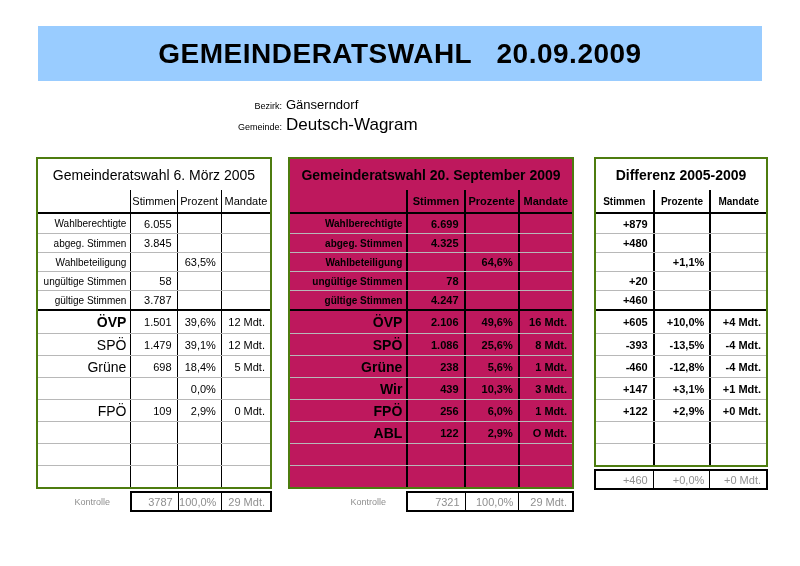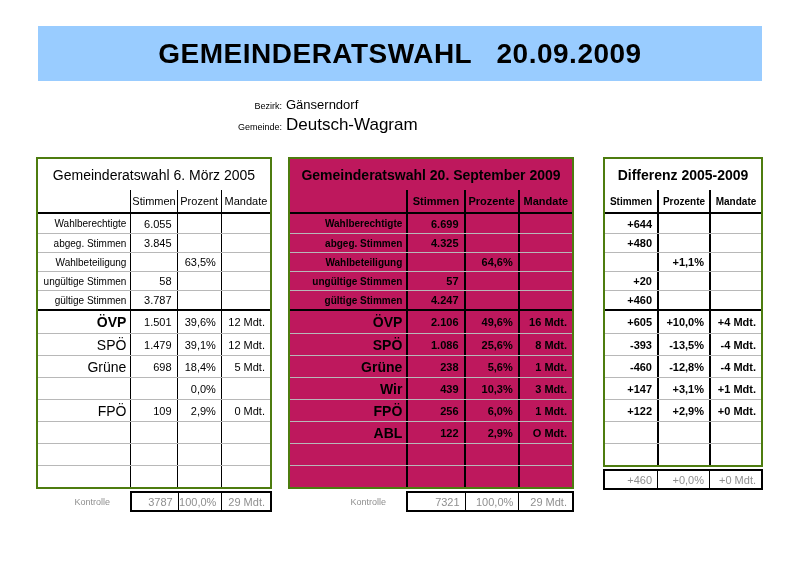--- a/index.html
+++ b/index.html
@@ -14,21 +14,21 @@
   
   .mrow { position:absolute; display:flex; align-items:baseline; }
   .mrow .ml { width:136px; text-align:right; font-size:9px; padding-right:4px; }
   .mrow1 { left:150px; top:97px; }  .mrow1 .mv { font-size:13px; }
   .mrow2 { left:150px; top:115px; } .mrow2 .mv { font-size:17px; }
 
   
   .tbl { position:absolute; top:157px; }
   .t1 { left:36px;  width:236px; }
   .t2 { left:288px; width:286px; }
-  .t3 { left:594px; width:160px;margin-left:9px; }
+  .t3 { left:594px; width:174px; }
 
   .box { border:2px solid #4d7c0f; }
   .t2 .box { background:#be185d; font-weight:bold; }
   .t3 .box { font-weight:bold; }
 
   .ttl { height:31px; display:flex; align-items:center; justify-content:center; font-size:14px; }
 
   .row { display:grid; }
   .t1 .row { grid-template-columns:94fr 47fr 45fr 50fr; }
   .t2 .row { grid-template-columns:118fr 58fr 55fr 55fr; }
@@ -210,21 +210,21 @@
         <div class="c v"></div>
       </div>
       <div class="row srow">
         <div class="lc lbl">Wahlbeteiligung</div>
         <div class="c v"></div>
         <div class="c v">64,6%</div>
         <div class="c v"></div>
       </div>
       <div class="row srow">
         <div class="lc lbl">ungültige Stimmen</div>
-        <div class="c v">57</div>
+        <div class="c v">78</div>
         <div class="c v"></div>
         <div class="c v"></div>
       </div>
       <div class="row srow">
         <div class="lc lbl">gültige Stimmen</div>
         <div class="c v">4.247</div>
         <div class="c v"></div>
         <div class="c v"></div>
       </div>
     </div>
@@ -292,21 +292,21 @@
 <div class="tbl t3">
   <div class="box">
     <div class="ttl">Differenz 2005-2009</div>
     <div class="row hdr">
       <div class="c">Stimmen</div>
       <div class="c">Prozente</div>
       <div class="c">Mandate</div>
     </div>
     <div class="sec-stats">
       <div class="row srow">
-        <div class="c v">+644</div>
+        <div class="c v">+879</div>
         <div class="c v"></div>
         <div class="c v"></div>
       </div>
       <div class="row srow">
         <div class="c v">+480</div>
         <div class="c v"></div>
         <div class="c v"></div>
       </div>
       <div class="row srow">
         <div class="c v"></div>

